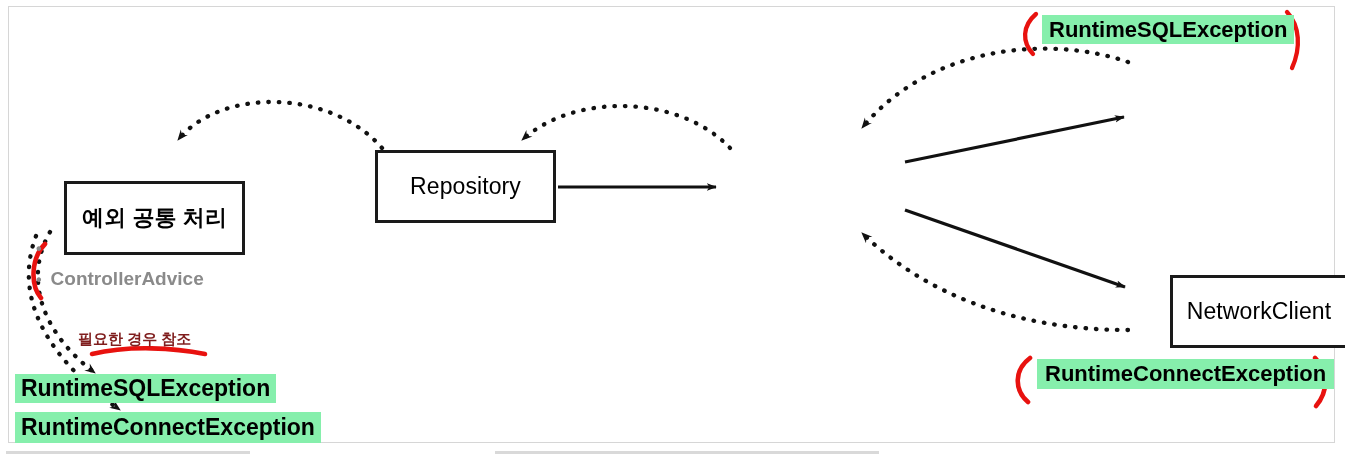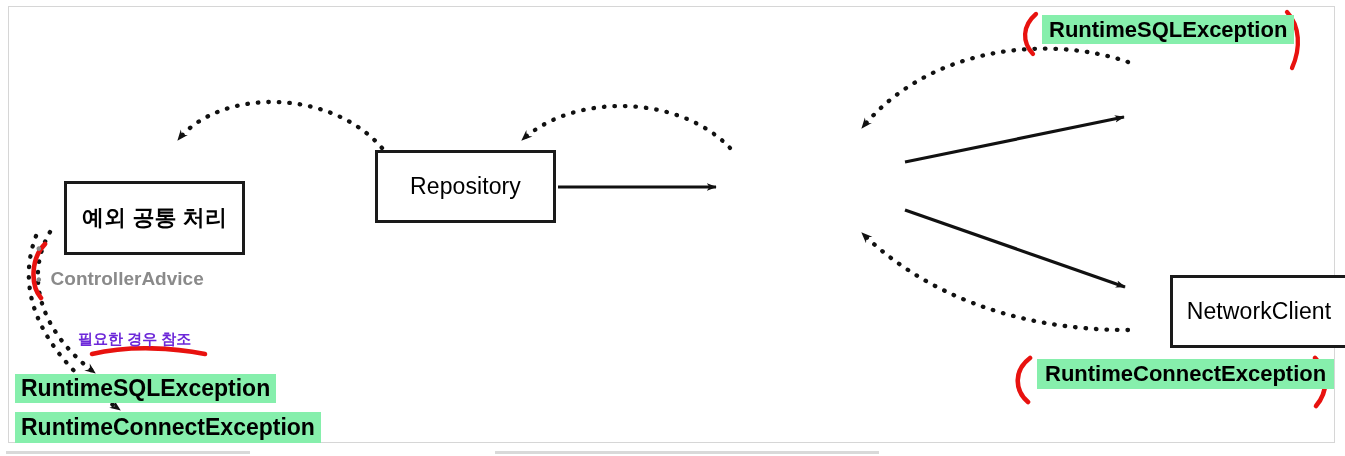--- a/index.html
+++ b/index.html
@@ -82,21 +82,21 @@
     font-size: 16px;
     line-height: 30px;
   }
   
   #annotation-caption {
     position: absolute;
     left: 78px;
     top: 330px;
     font-size: 15px;
     font-weight: 700;
-    color: #6d28d9;
+    color: #7f1d1d;
     white-space: nowrap;
   }
   
   .chip {
     position: absolute;
     background: #86efac;
     color: #000000;
     font-weight: 700;
     white-space: nowrap;
     display: flex;

